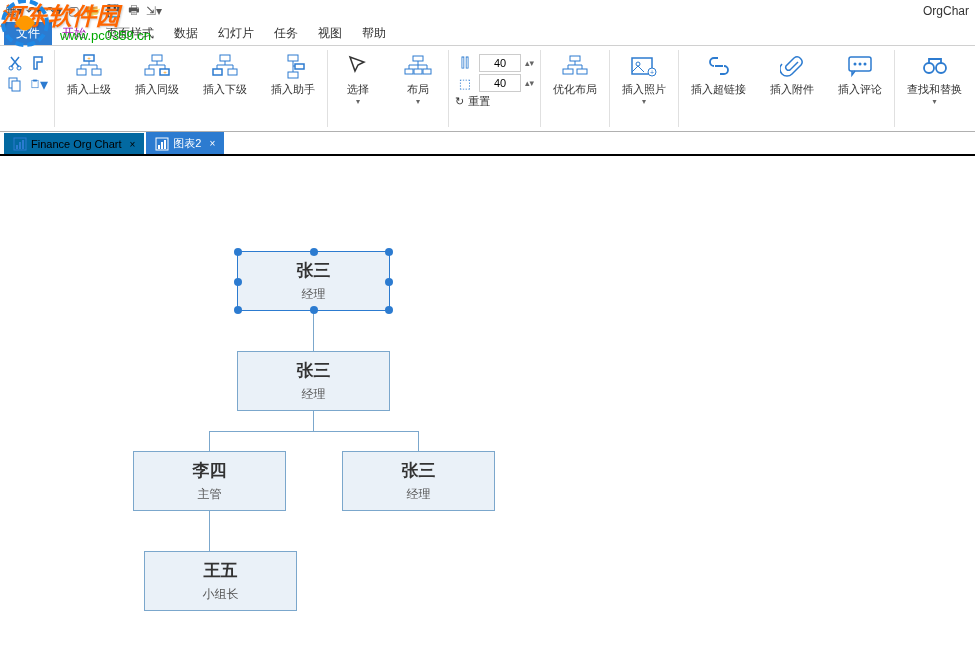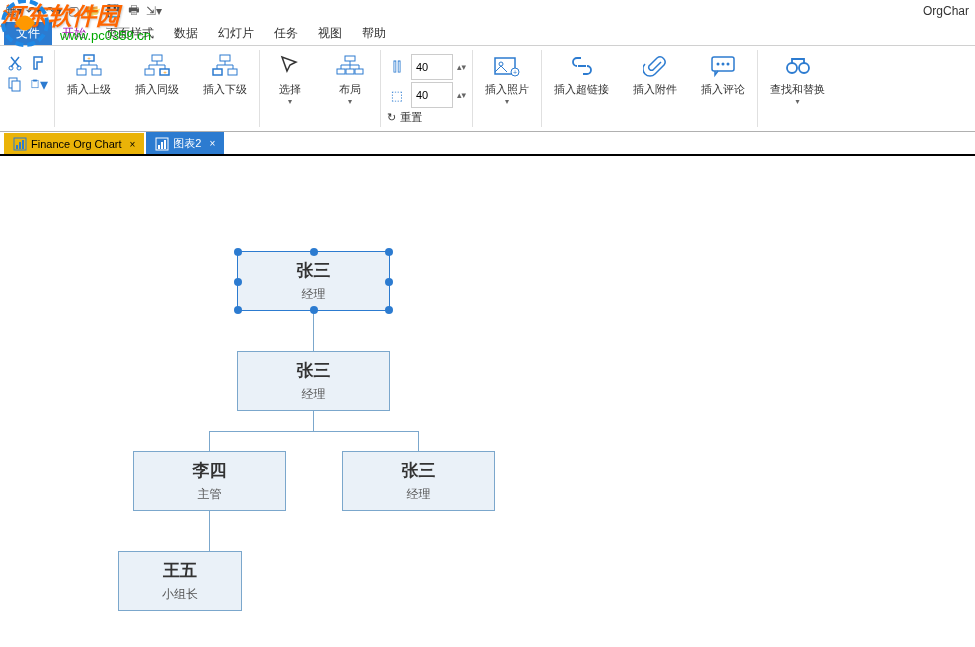--- a/index.html
+++ b/index.html
@@ -25,25 +25,25 @@
 .ribbon-mini { display: flex; flex-direction: column; gap: 3px; padding: 4px 6px; border-right: 1px solid #e0e0e0; justify-content: flex-start; }
 .mini-row { display: flex; gap: 6px; }
 .mini-btn { width: 18px; height: 18px; display: flex; align-items: center; justify-content: center; color: #2c7bd0; }
 .ribbon-btn { display: flex; flex-direction: column; align-items: center; padding: 2px 6px; cursor: pointer; min-width: 48px; }
 .ribbon-btn-icon { width: 32px; height: 28px; display: flex; align-items: center; justify-content: center; color: #2c7bd0; margin-bottom: 2px; }
 .ribbon-btn-label { font-size: 11px; color: #333; white-space: nowrap; }
 .ribbon-row { display: flex; gap: 12px; }
 .spacing-group { display: flex; flex-direction: column; gap: 2px; padding: 4px 6px; border-right: 1px solid #e0e0e0; }
 .spacing-row { display: flex; align-items: center; gap: 4px; }
 .spacing-icon { width: 20px; height: 16px; color: #2c7bd0; display: flex; align-items: center; justify-content: center; font-size: 13px; }
-.spacing-input { width: 42px; height: 18px; border: 1px solid #ccc; font-size: 11px; padding: 12px 4px; text-align: left; }
+.spacing-input { width: 42px; height: 18px; border: 1px solid #ccc; font-size: 11px; padding: 0 4px; text-align: center; }
 .reset-row { display: flex; align-items: center; gap: 4px; font-size: 11px; color: #333; }
 
 .tabbar { height: 24px; background: #fff; border-bottom: 2px solid #000; display: flex; align-items: flex-end; padding-left: 4px; gap: 2px; }
-.tab { display: flex; align-items: center; gap: 4px; padding: 3px 8px; font-size: 11px; background: #eab308; border: 1px solid transparent; border-bottom: none; cursor: pointer; }
+.tab { display: flex; align-items: center; gap: 4px; padding: 3px 8px; font-size: 11px; background: #0369a1; border: 1px solid transparent; border-bottom: none; cursor: pointer; }
 .tab.active { background: #2c7bd0; color: #fff; }
 .tab-icon { width: 14px; height: 14px; }
 .tab-close { margin-left: 4px; font-size: 10px; }
 
 .canvas { position: relative; width: 100%; height: 490px; background: #fff; }
 
 .org-node { position: absolute; background: #eaf1f8; border: 1px solid #7ba7cc; display: flex; flex-direction: column; align-items: center; justify-content: center; padding: 8px; }
 .org-node.selected { border: 1.5px solid #2c7bd0; }
 .node-name { font-size: 17px; font-weight: bold; color: #333; }
 .node-title { font-size: 12px; color: #555; margin-top: 4px; }
@@ -149,20 +149,31 @@
         <div class="ribbon-btn-icon">
             <svg width="30" height="26" viewBox="0 0 30 26">
               <rect x="10" y="2" width="10" height="6" fill="none" stroke="#2c7bd0"></rect>
               <rect x="3" y="16" width="9" height="6" fill="none" stroke="#2c7bd0" stroke-width="1.5"></rect>
               <rect x="18" y="16" width="9" height="6" fill="none" stroke="#2c7bd0"></rect>
               <path d="M15 8v4M7 16v-4h16v4" fill="none" stroke="#2c7bd0"></path>
             </svg>
           </div>
         <span class="ribbon-btn-label">插入下级</span>
       </div>
+      <div class="ribbon-btn">
+        <div class="ribbon-btn-icon">
+            <svg width="30" height="26" viewBox="0 0 30 26">
+              <rect x="10" y="2" width="10" height="6" fill="none" stroke="#2c7bd0"></rect>
+              <rect x="17" y="11" width="9" height="5" fill="none" stroke="#2c7bd0" stroke-width="1.5"></rect>
+              <rect x="10" y="19" width="10" height="6" fill="none" stroke="#2c7bd0"></rect>
+              <path d="M15 8v11M15 13h2" fill="none" stroke="#2c7bd0"></path>
+            </svg>
+          </div>
+        <span class="ribbon-btn-label">插入助手</span>
+      </div>
     </div>
   </div>
 
   <div class="ribbon-group">
     <div class="ribbon-row">
       <div class="ribbon-btn">
         <div class="ribbon-btn-icon">
             <svg width="24" height="24" viewBox="0 0 24 24">
               <path d="M4 3l5 14 3-6 6-3z" fill="none" stroke="#333" stroke-width="1.5"></path>
             </svg>
@@ -196,20 +207,33 @@
       <span class="spacing-icon">⬚</span>
       <input class="spacing-input" value="40" style="">
       <span style="font-size:9px;color:#666">▴▾</span>
     </div>
     <div class="reset-row">
       <span>↻</span>
       <span>重置</span>
     </div>
   </div>
 
+  <div class="ribbon-group">
+    <div class="ribbon-btn">
+      <div class="ribbon-btn-icon">
+          <svg width="28" height="24" viewBox="0 0 28 24">
+            <rect x="9" y="2" width="10" height="5" fill="none" stroke="#2c7bd0"></rect>
+            <rect x="2" y="15" width="10" height="5" fill="none" stroke="#2c7bd0"></rect>
+            <rect x="16" y="15" width="10" height="5" fill="none" stroke="#2c7bd0"></rect>
+            <path d="M14 7v4M7 15v-4h14v4" fill="none" stroke="#2c7bd0"></path>
+          </svg>
+        </div>
+      <span class="ribbon-btn-label">优化布局</span>
+    </div>
+  </div>
 
   <div class="ribbon-group">
     <div class="ribbon-btn">
       <div class="ribbon-btn-icon">
           <svg width="28" height="24" viewBox="0 0 28 24">
             <rect x="2" y="4" width="20" height="16" fill="none" stroke="#2c7bd0" stroke-width="1.5"></rect>
             <circle cx="8" cy="10" r="2" fill="none" stroke="#2c7bd0"></circle>
             <path d="M2 18l6-6 6 6" fill="none" stroke="#2c7bd0"></path>
             <circle cx="22" cy="18" r="4" fill="#fff" stroke="#2c7bd0"></circle>
             <text x="22" y="21" font-size="7" fill="#2c7bd0" text-anchor="middle">+</text>
@@ -321,18 +345,18 @@
   <div class="org-node" style="left:133px;top:295px;width:153px;height:60px">
     <div class="node-name">李四</div>
     <div class="node-title">主管</div>
   </div>
 
   <div class="org-node" style="left:342px;top:295px;width:153px;height:60px">
     <div class="node-name">张三</div>
     <div class="node-title">经理</div>
   </div>
 
-  <div class="org-node" style="left:118px;top:395px;width:124px;height:60px">
+  <div class="org-node" style="left:144px;top:395px;width:153px;height:60px">
     <div class="node-name">王五</div>
     <div class="node-title">小组长</div>
   </div>
 
 </div>
 
 </body></html>

